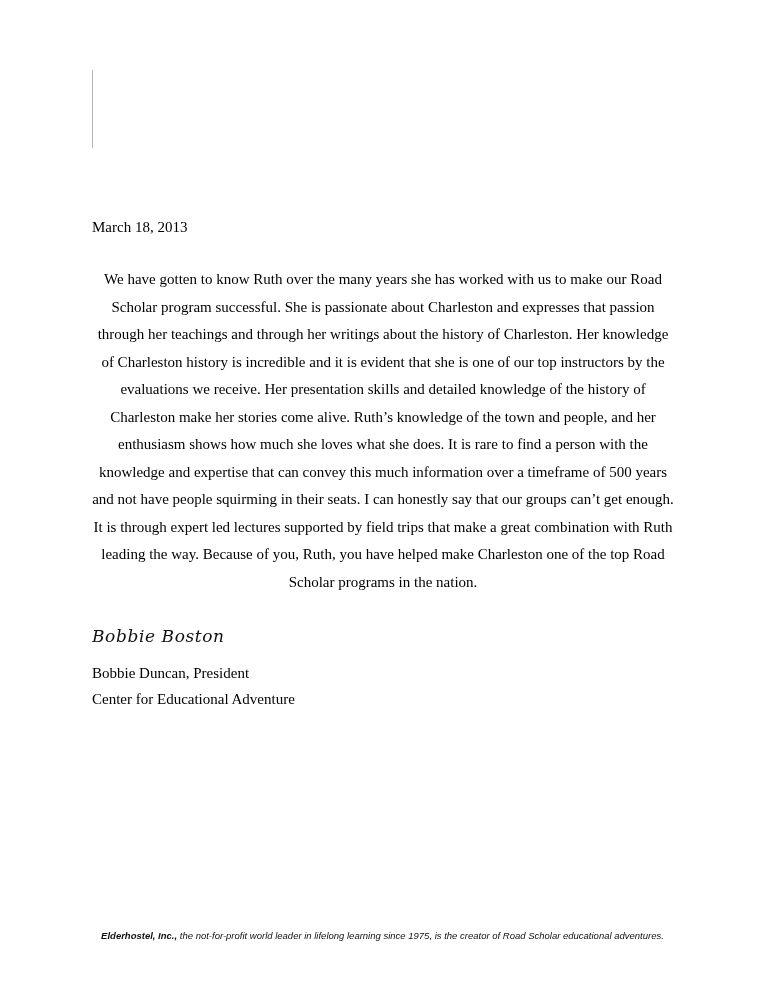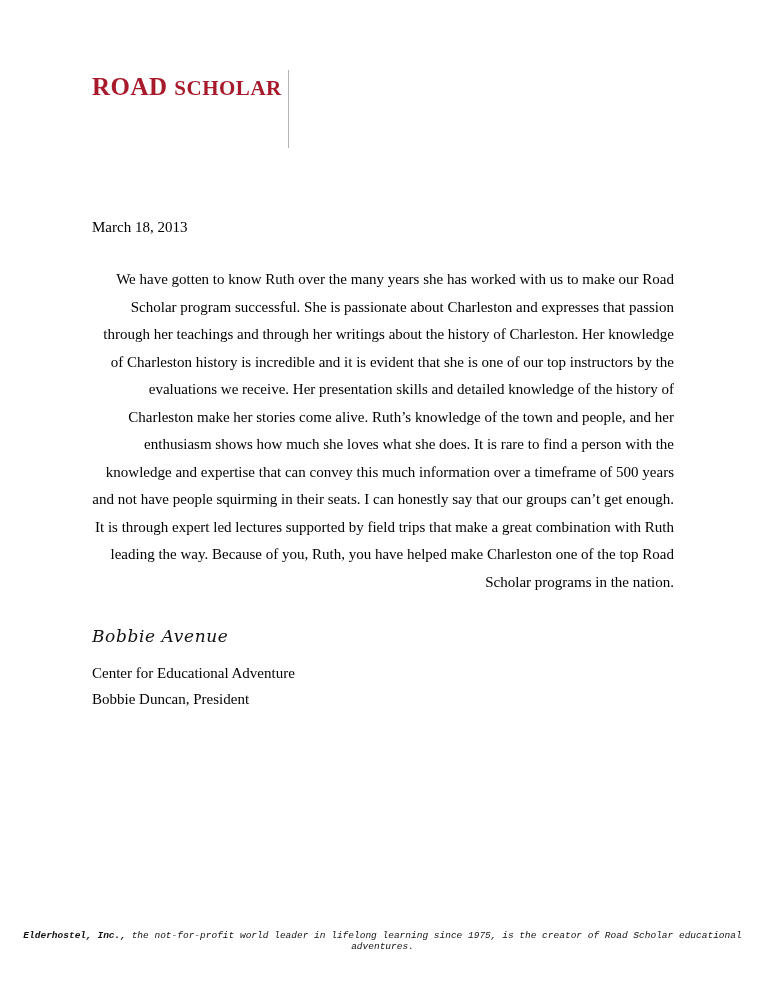--- a/index.html
+++ b/index.html
@@ -78,21 +78,21 @@
     line-height: 20px;
   }
 
   .letter-body {
     position: absolute;
     left: 92px;
     top: 266px;
     width: 582px;
     font-size: 15px;
     line-height: 27.5px;
-    text-align: right;
+    text-align: center;
   }
 
   .signature {
     position: absolute;
     left: 92px;
     top: 626px;
     font-family: "DejaVu Serif", serif;
     font-style: italic;
     font-size: 17px;
     letter-spacing: 0.6px;
@@ -107,53 +107,50 @@
     line-height: 26px;
   }
 
   
   .footer {
     position: absolute;
     left: 0;
     top: 930px;
     width: 765px;
     text-align: center;
-    font-family: Liberation Mono, monospace;
+    font-family: Liberation Sans, sans-serif;
     font-style: italic;
     font-size: 9.5px;
     color: #111111;
   }
   .footer b {
     font-weight: bold;
   }
 </style>
 </head>
 <body>
 
 <div class="page">
 
   <div class="letterhead">
 
-    <div class="logo-block">
-      <div class="logo-text"><span>ROAD</span> <span class="small-caps">SCHOLAR</span></div>
-    </div>
 
     <div class="divider"></div>
 
 
   </div>
 
   <div class="letter-date">March 18, 2013</div>
 
   <div class="letter-body">We have gotten to know Ruth over the many years she has worked with us to make our Road Scholar program successful.  She is passionate about Charleston and expresses that passion through her teachings and through her writings about the history of Charleston.  Her knowledge of Charleston history is incredible and it is evident that she is one of our top instructors by the evaluations we receive.  Her presentation skills and detailed knowledge of the history of Charleston make her stories come alive.  Ruth’s knowledge of the town and people, and her enthusiasm shows how much she loves what she does. It is rare to find a person with the knowledge and expertise that can convey this much information over a timeframe of 500 years and not have people squirming in their seats. I can honestly say that our groups can’t get enough. It is through expert led lectures supported by field trips that make a great combination with Ruth leading the way. Because of you, Ruth, you have helped make Charleston one of the top Road Scholar programs in the nation.</div>
 
-  <div class="signature">Bobbie Avenue</div>
+  <div class="signature">Bobbie Boston</div>
 
   <div class="closing">
+    <div>Bobbie Duncan, President</div>
     <div>Center for Educational Adventure</div>
-    <div>Bobbie Duncan, President</div>
   </div>
 
   <div class="footer">
     <b>Elderhostel, Inc.,</b><span> the not-for-profit world leader in lifelong learning since 1975, is the creator of Road Scholar educational adventures.</span>
   </div>
 
 </div>
 
 </body></html>

